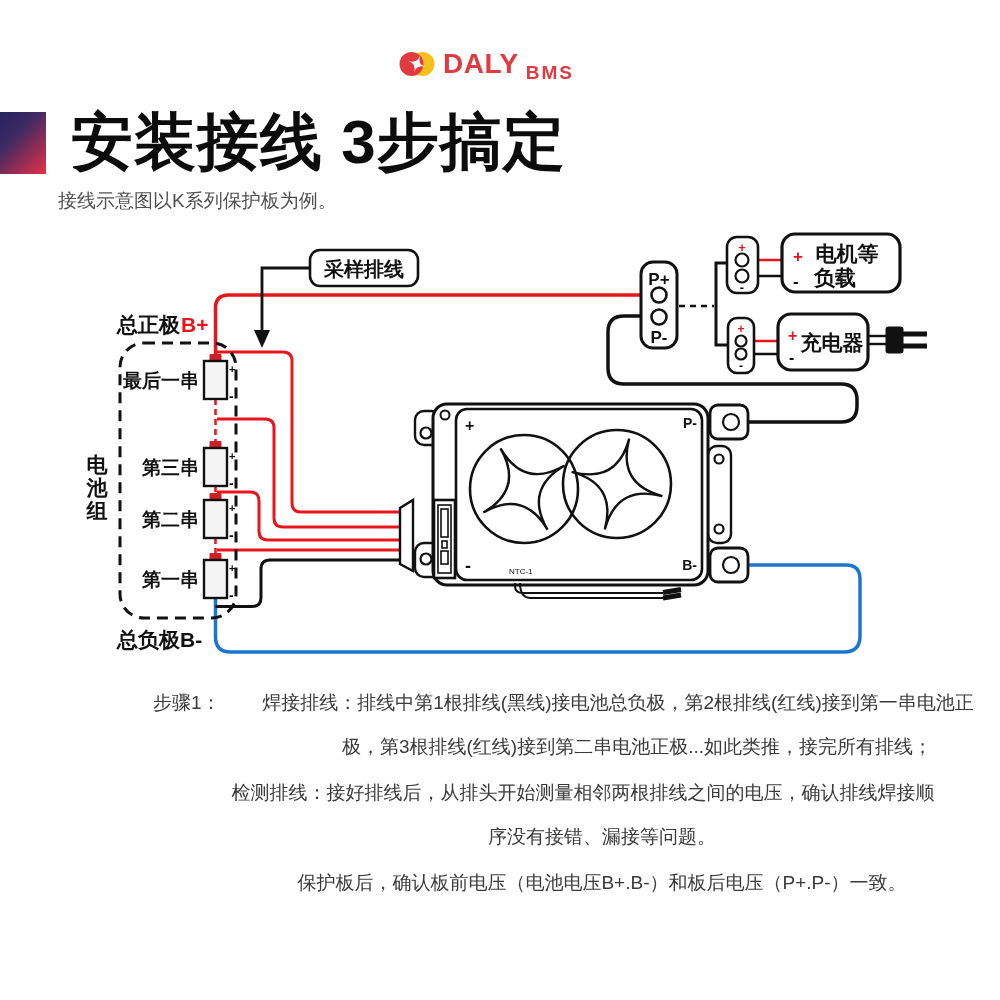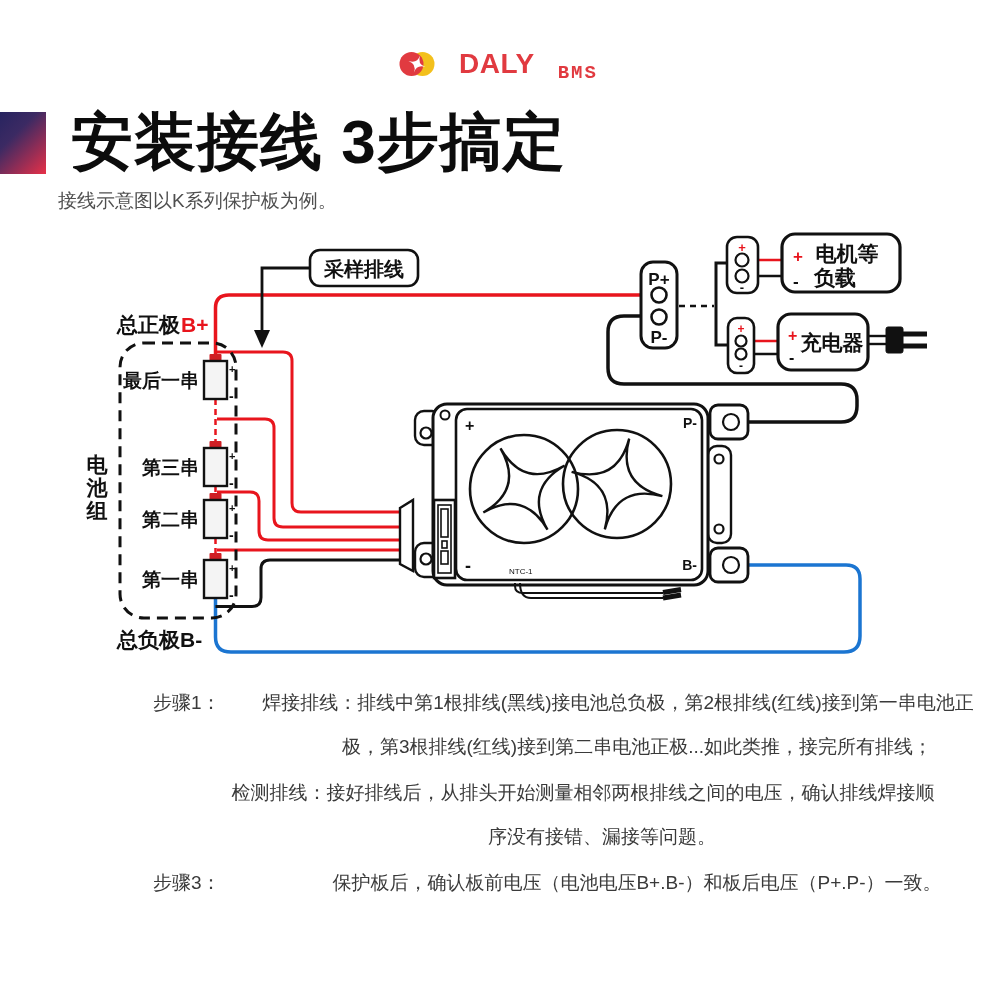--- a/index.html
+++ b/index.html
@@ -1,23 +1,23 @@
 <!DOCTYPE html>
 <html><head>
 <meta charset="utf-8">
 <style>
   html,body{margin:0;padding:0;}
   body{width:1000px;height:1000px;background:#ffffff;position:relative;overflow:hidden;
        font-family:"Liberation Sans",sans-serif;-webkit-font-smoothing:antialiased;}
   .abs{position:absolute;}
 
   
-  .logo{left:398px;top:44px;display:flex;align-items:center;gap:23px;}
+  .logo{left:398px;top:44px;display:flex;align-items:center;gap:7px;}
   .logo .brand{font-size:28px;font-weight:800;color:#e13a40;letter-spacing:.5px;}
-  .logo .suffix{font-size:19px;font-weight:800;color:#e13a40;letter-spacing:2px;margin-top:18px;font-family:Liberation Mono, monospace;}
+  .logo .suffix{font-size:19px;font-weight:800;color:#e13a40;letter-spacing:2px;margin-top:18px;}
 
   .grad-block{left:0;top:112px;width:46px;height:62px;
               background:linear-gradient(135deg,#272460 0%,#3c2a63 35%,#e73048 100%);}
   .title{left:71px;top:100px;font-size:62px;font-weight:900;color:#0c0c0c;letter-spacing:1px;}
   .subtitle{left:58px;top:188px;font-size:19px;color:#4f4f4f;}
 
   
   .diagram{left:0;top:0;width:1000px;height:1000px;}
   svg text{font-family:"Liberation Sans",sans-serif;}
   .t{fill:#111;}
@@ -228,18 +228,17 @@
       <span class="cont">极，第3根排线(红线)接到第二串电池正极...如此类推，接完所有排线；</span>
     </div>
   </div>
   <div class="step">
     <div class="txt">
       <span>检测排线：接好排线后，从排头开始测量相邻两根排线之间的电压，确认排线焊接顺</span>
       <span class="cont">序没有接错、漏接等问题。</span>
     </div>
   </div>
   <div class="step">
-    <span class="lbl">步骤3：</span>
     <div class="txt">
       <span class="cont">保护板后，确认板前电压（电池电压B+.B-）和板后电压（P+.P-）一致。</span>
     </div>
   </div>
 </div>
 
 </body></html>

